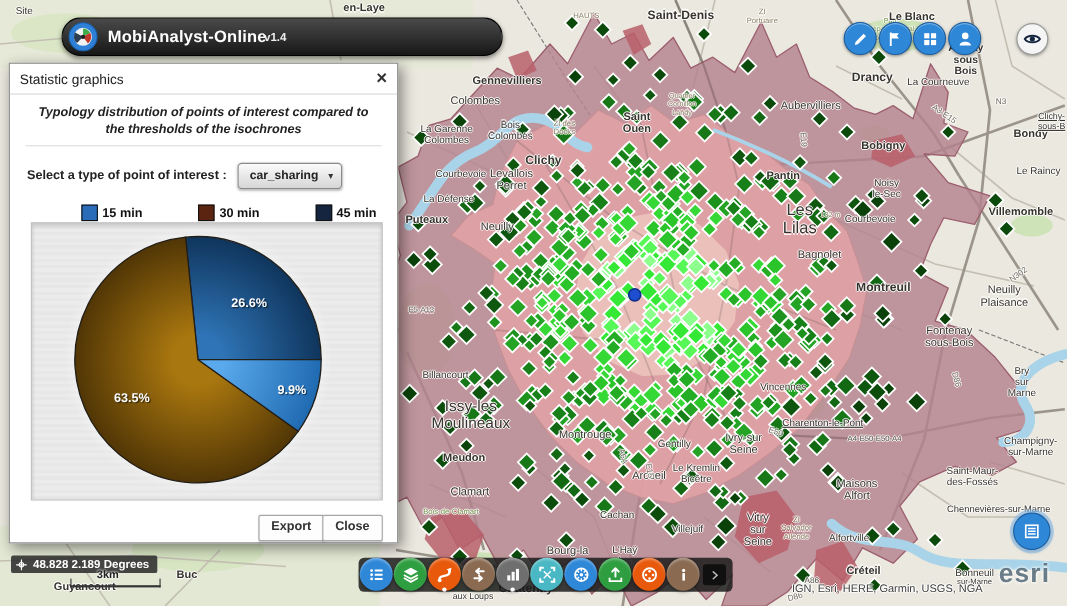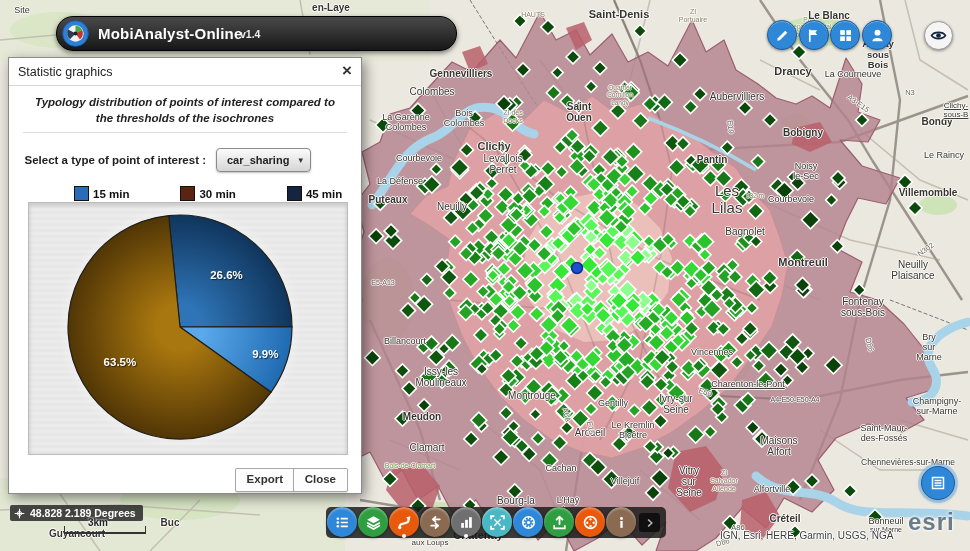--- a/index.html
+++ b/index.html
@@ -808,24 +808,24 @@
 Ouen</div>
       <div class="maplabel" style="left: 513px; top: 117px; font-size: 7px; color: rgb(138, 127, 98);">ZI des
 Docks</div>
       <div class="maplabel" style="left: 461px; top: 74px; font-size: 10px; font-weight: bold;">Gennevilliers</div>
       <div class="maplabel" style="left: 432px; top: 92px; font-size: 10px;">Colombes</div>
       <div class="maplabel" style="left: 406px; top: 122px; font-size: 9px;">La Garenne
 Colombes</div>
       <div class="maplabel" style="left: 464px; top: 118px; font-size: 9px;">Bois
 Colombes</div>
       <div class="maplabel" style="left: 494px; top: 146px; font-size: 11px; font-weight: bold;">Clichy</div>
-      <div class="maplabel" style="left: 503px; top: 164px; font-size: 10px;">Levallois
+      <div class="maplabel" style="left: 465px; top: 164px; font-size: 10px;">Levallois
 Perret</div>
       <div class="maplabel" style="left: 419px; top: 158px; font-size: 9px;">Courbevoie</div>
-      <div class="maplabel" style="left: 400px; top: 181px; font-size: 9px;">La Défense</div>
+      <div class="maplabel" style="left: 400px; top: 181px; font-size: 9px; padding-left: 16px;">La Défense</div>
       <div class="maplabel" style="left: 388px; top: 200px; font-size: 10px; font-weight: bold;">Puteaux</div>
       <div class="maplabel" style="left: 452px; top: 207px; font-size: 10px;">Neuilly</div>
       <div class="maplabel" style="left: 712px; top: 160px; font-size: 10px; font-weight: bold;">Pantin</div>
       <div class="maplabel" style="left: 803px; top: 133px; font-size: 10px; font-weight: bold;">Bobigny</div>
       <div class="maplabel" style="left: 937px; top: 122px; font-size: 10px; font-weight: bold;">Bondy</div>
       <div class="maplabel" style="left: 944px; top: 155px; font-size: 9px;">Le Raincy</div>
       <div class="maplabel" style="left: 956px; top: 111px; font-size: 8px; text-decoration: underline;">Clichy-
 sous-B</div>
       <div class="maplabel" style="left: 806px; top: 171px; font-size: 9px;">Noisy
 le-Sec</div>
@@ -861,21 +861,21 @@
       <div class="maplabel" style="left: 590px; top: 433px; font-size: 10px;">Arcueil</div>
       <div class="maplabel" style="left: 561px; top: 468px; font-size: 9px;">Cachan</div>
       <div class="maplabel" style="left: 625px; top: 481px; font-size: 9px;">Villejuif</div>
       <div class="maplabel" style="left: 689px; top: 482px; font-size: 10px;">Vitry
 sur
 Seine</div>
       <div class="maplabel" style="left: 724px; top: 481px; font-size: 7px; color: rgb(138, 127, 98);">ZI
 Salvador
 Allende</div>
       <div class="maplabel" style="left: 532px; top: 396px; font-size: 10px;">Montrouge</div>
-      <div class="maplabel" style="left: 441px; top: 377px; font-size: 10px;">Issy-les
+      <div class="maplabel" style="left: 428px; top: 377px; font-size: 14px;">Issy-les
 Moulineaux</div>
       <div class="maplabel" style="left: 422px; top: 417px; font-size: 10px; font-weight: bold;">Meudon</div>
       <div class="maplabel" style="left: 427px; top: 448px; font-size: 10px;">Clamart</div>
       <div class="maplabel" style="left: 410px; top: 466px; font-size: 7px; color: rgb(119, 150, 79);">Bois-de-Clamart</div>
       <div class="maplabel" style="left: 405px; top: 341px; font-size: 9px;">Billancourt</div>
       <div class="maplabel" style="left: 516px; top: 501px; font-size: 10px;">Bourg-la</div>
       <div class="maplabel" style="left: 568px; top: 505px; font-size: 9px;">L'Haÿ
 les</div>
       <div class="maplabel" style="left: 785px; top: 519px; font-size: 10px; font-weight: bold;">Créteil</div>
       <div class="maplabel" style="left: 886px; top: 521px; font-size: 9px;">Bonneuil</div>

